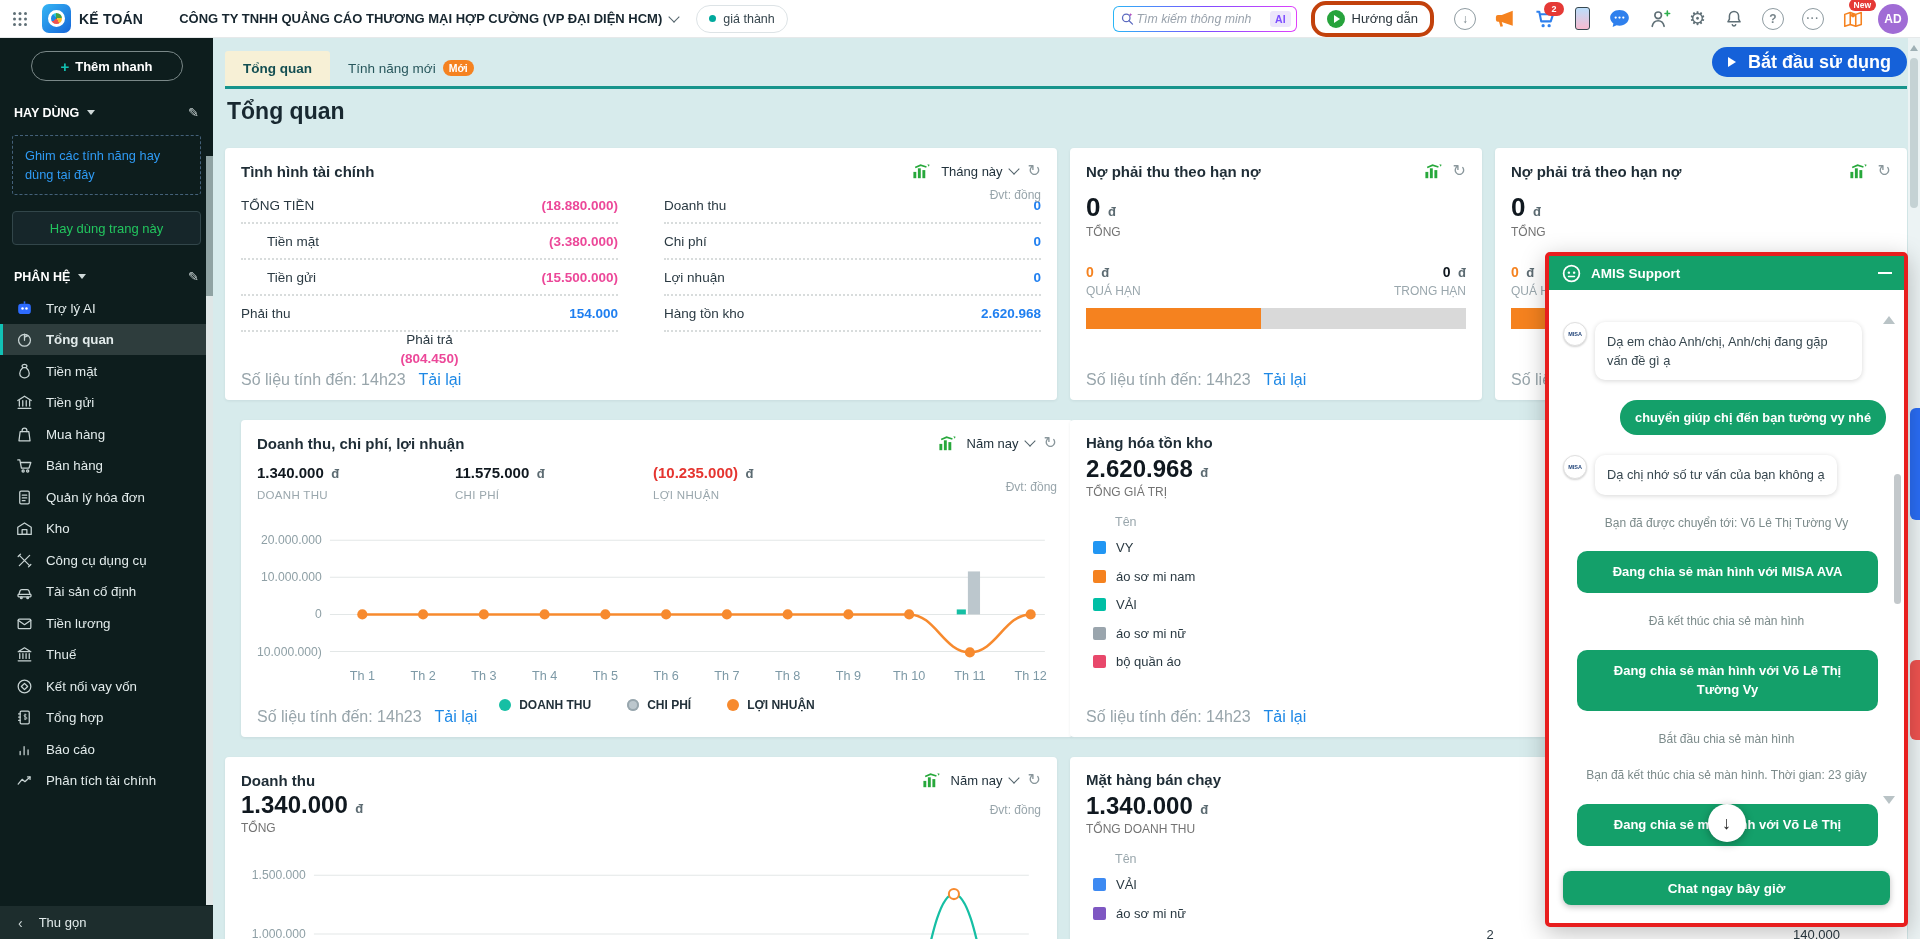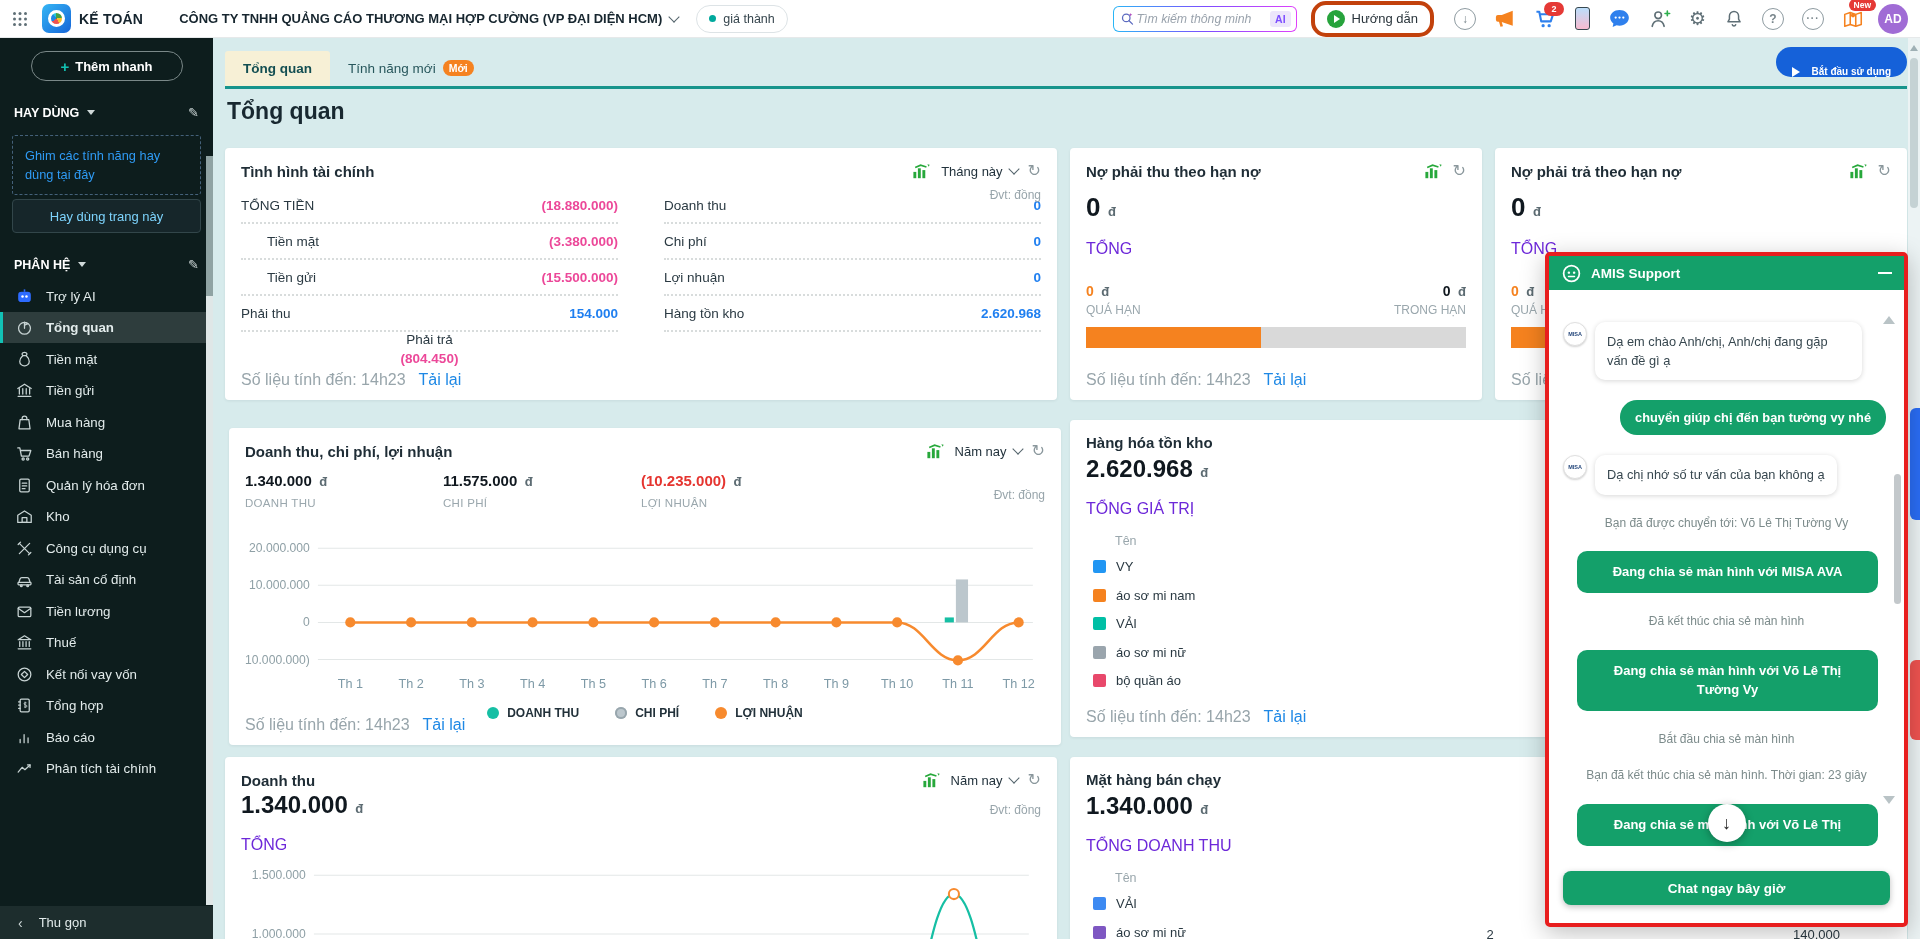--- a/index.html
+++ b/index.html
@@ -45,49 +45,49 @@
   
   .sidebar{position:absolute;top:38px;left:0;width:213px;height:901px;background:#0d1d1d;color:#e2ebeb;z-index:20;}
   .qa-btn{margin:13px auto 0;width:152px;height:30px;border:1.5px solid #7a8888;border-radius:16px;box-sizing:border-box;
           display:flex;align-items:center;justify-content:center;gap:6px;color:#fff;font-weight:bold;font-size:13px;cursor:pointer;}
   .qa-plus{color:#12c1b2;font-weight:bold;font-size:15px;}
   .sec-head{margin:24px 14px 0;display:flex;align-items:center;gap:8px;color:#fff;font-weight:bold;font-size:12.5px;}
   .sec-head .tri{width:0;height:0;border-left:4.5px solid transparent;border-right:4.5px solid transparent;border-top:5.5px solid #cfd9d9;}
   .sec-head .pencil{margin-left:auto;color:#cfd9d9;font-size:13px;cursor:pointer;}
   .pin-box{margin:15px 12px 0;border:1.5px dashed #44617a;border-radius:3px;padding:10px 12px;
            color:#2f9bf5;font-size:12.8px;line-height:1.5;}
-  .fav-btn{margin:4px 12px 0;height:32px;background:#16262a;border:1px solid #32464a;border-radius:4px;
-           color:#7dd3fc;font-size:13px;display:flex;align-items:center;justify-content:center;cursor:pointer;}
+  .fav-btn{margin:16px 12px 0;height:32px;background:#16262a;border:1px solid #32464a;border-radius:4px;
+           color:#22c55e;font-size:13px;display:flex;align-items:center;justify-content:center;cursor:pointer;}
   .nav{margin-top:8px;}
   .nav-item{display:flex;align-items:center;gap:12px;height:31.5px;padding:0 14px;font-size:13.3px;color:#e2ebeb;
             position:relative;cursor:pointer;}
   .nav-item.active{background:#2e3d3d;font-weight:bold;}
   .nav-item.active::before{content:"";position:absolute;left:0;top:0;bottom:0;width:3px;background:#12c1b5;}
   .nav-ico{width:20px;display:inline-flex;justify-content:center;}
   .collapse{position:absolute;bottom:0;left:0;right:0;height:33px;background:#1d2d2d;display:flex;align-items:center;
             padding:0 18px;gap:16px;font-size:13px;cursor:pointer;}
   .collapse .arr{color:#cfd9d9;font-size:14px;}
   .sb-scroll{position:absolute;top:118px;right:0;width:7px;bottom:34px;background:#dfe7e7;}
   .sb-thumb{position:absolute;top:0;left:0;width:7px;height:140px;background:#8fa3a3;}
   
   .main{position:absolute;top:38px;left:213px;right:0;bottom:0;background:#d7ebec;overflow:hidden;}
   .tabs{position:absolute;left:12px;top:8px;display:flex;align-items:flex-end;height:40px;}
   .tab{padding:10px 18px;font-size:13.5px;color:#28575c;display:flex;align-items:center;gap:7px;cursor:pointer;}
   .tab.active{background:#f7f0d6;color:#134e52;font-weight:bold;border-radius:3px 3px 0 0;}
   .badge-moi{background:#f58220;color:#fff;font-size:10.5px;font-weight:bold;border-radius:8px;padding:2px 6px;}
   .tab-underline{position:absolute;left:12px;width:1682px;top:48px;height:2.5px;background:#17948c;}
   .start-btn{position:absolute;right:13px;top:9px;height:30px;border-radius:16px;background:#1561d9;color:#fff;
-             display:flex;align-items:flex-end;gap:12px;padding:0 16px;font-size:10px;font-weight:bold;cursor:pointer;}
+             display:flex;align-items:center;gap:12px;padding:0 16px;font-size:18px;font-weight:bold;cursor:pointer;}
   .start-btn .tri{width:0;height:0;border-left:8px solid #fff;border-top:5px solid transparent;border-bottom:5px solid transparent;}
   .page-title{position:absolute;left:14px;top:60px;font-size:23px;font-weight:bold;color:#182830;}
   .card{position:absolute;background:#fff;border-radius:4px;box-shadow:0 1px 3px rgba(20,50,60,.08);}
   #card-finance{left:12px;top:110px;width:832px;height:252px;}
   #card-receivable{left:857px;top:110px;width:412px;height:252px;}
   #card-payable{left:1282px;top:110px;width:412px;height:252px;}
-  #card-profit{left:16px;top:382px;width:832px;height:317px;margin-top:8px;}
+  #card-profit{left:28px;top:382px;width:832px;height:317px;}
   #card-inventory{left:857px;top:382px;width:837px;height:317px;}
   #card-revenue{left:12px;top:719px;width:832px;height:220px;}
   #card-bestseller{left:857px;top:719px;width:837px;height:220px;}
   .card-head{display:flex;align-items:center;padding:14px 16px 0;gap:10px;}
   .card-title{flex:1;font-size:15px;font-weight:bold;color:#1f2d36;}
   .period{display:flex;align-items:center;gap:7px;font-size:13px;color:#22323c;cursor:pointer;}
   .refresh{color:#8a979c;font-size:16px;cursor:pointer;line-height:1;}
   .unit{position:absolute;right:16px;font-size:12px;color:#98a5ab;}
   .fin-cols{display:grid;grid-template-columns:1fr 1fr;column-gap:46px;padding:8px 16px 0;}
   .fin-row{display:flex;justify-content:space-between;align-items:center;height:34px;
@@ -97,21 +97,21 @@
   .fin-label.indent{padding-left:26px;}
   .fin-val{font-weight:bold;}
   .v-red{color:#ec4899;}
   .v-blue{color:#1f7ff0;}
   .card-foot{position:absolute;left:16px;bottom:11px;font-size:16px;color:#98a5ab;}
   .card-foot a{color:#1e88e5;margin-left:13px;text-decoration:none;cursor:pointer;}
   .amt-total{margin:12px 16px 0;}
   .big-val{font-size:26px;font-weight:bold;color:#10181f;}
   .big-val.sm{font-size:24px;}
   .cur{font-size:13px;color:#5c6b72;font-weight:bold;margin-left:3px;}
-  .amt-lab{font-size:16px;color:#6d28d9;margin-top:17px;}
+  .amt-lab{font-size:12px;color:#737373;margin-top:2px;}
   .amt-row{display:flex;justify-content:space-between;margin:24px 16px 0;}
   .amt-cell .val{font-size:14px;font-weight:bold;color:#10181f;}
   .amt-cell.orange .val{color:#f5821f;}
   .amt-cell .lab{font-size:12px;color:#9aa7ad;margin-top:3px;}
   .amt-cell.right{text-align:right;}
   .bar{margin:10px 16px 0;height:21px;background:#d9d9d9;overflow:hidden;}
   .bar-fill{height:100%;background:#f5821f;}
   .stats{display:flex;padding:12px 16px 0;}
   .stat{width:198px;}
   .stat .val{font-size:15px;font-weight:bold;color:#10181f;}

